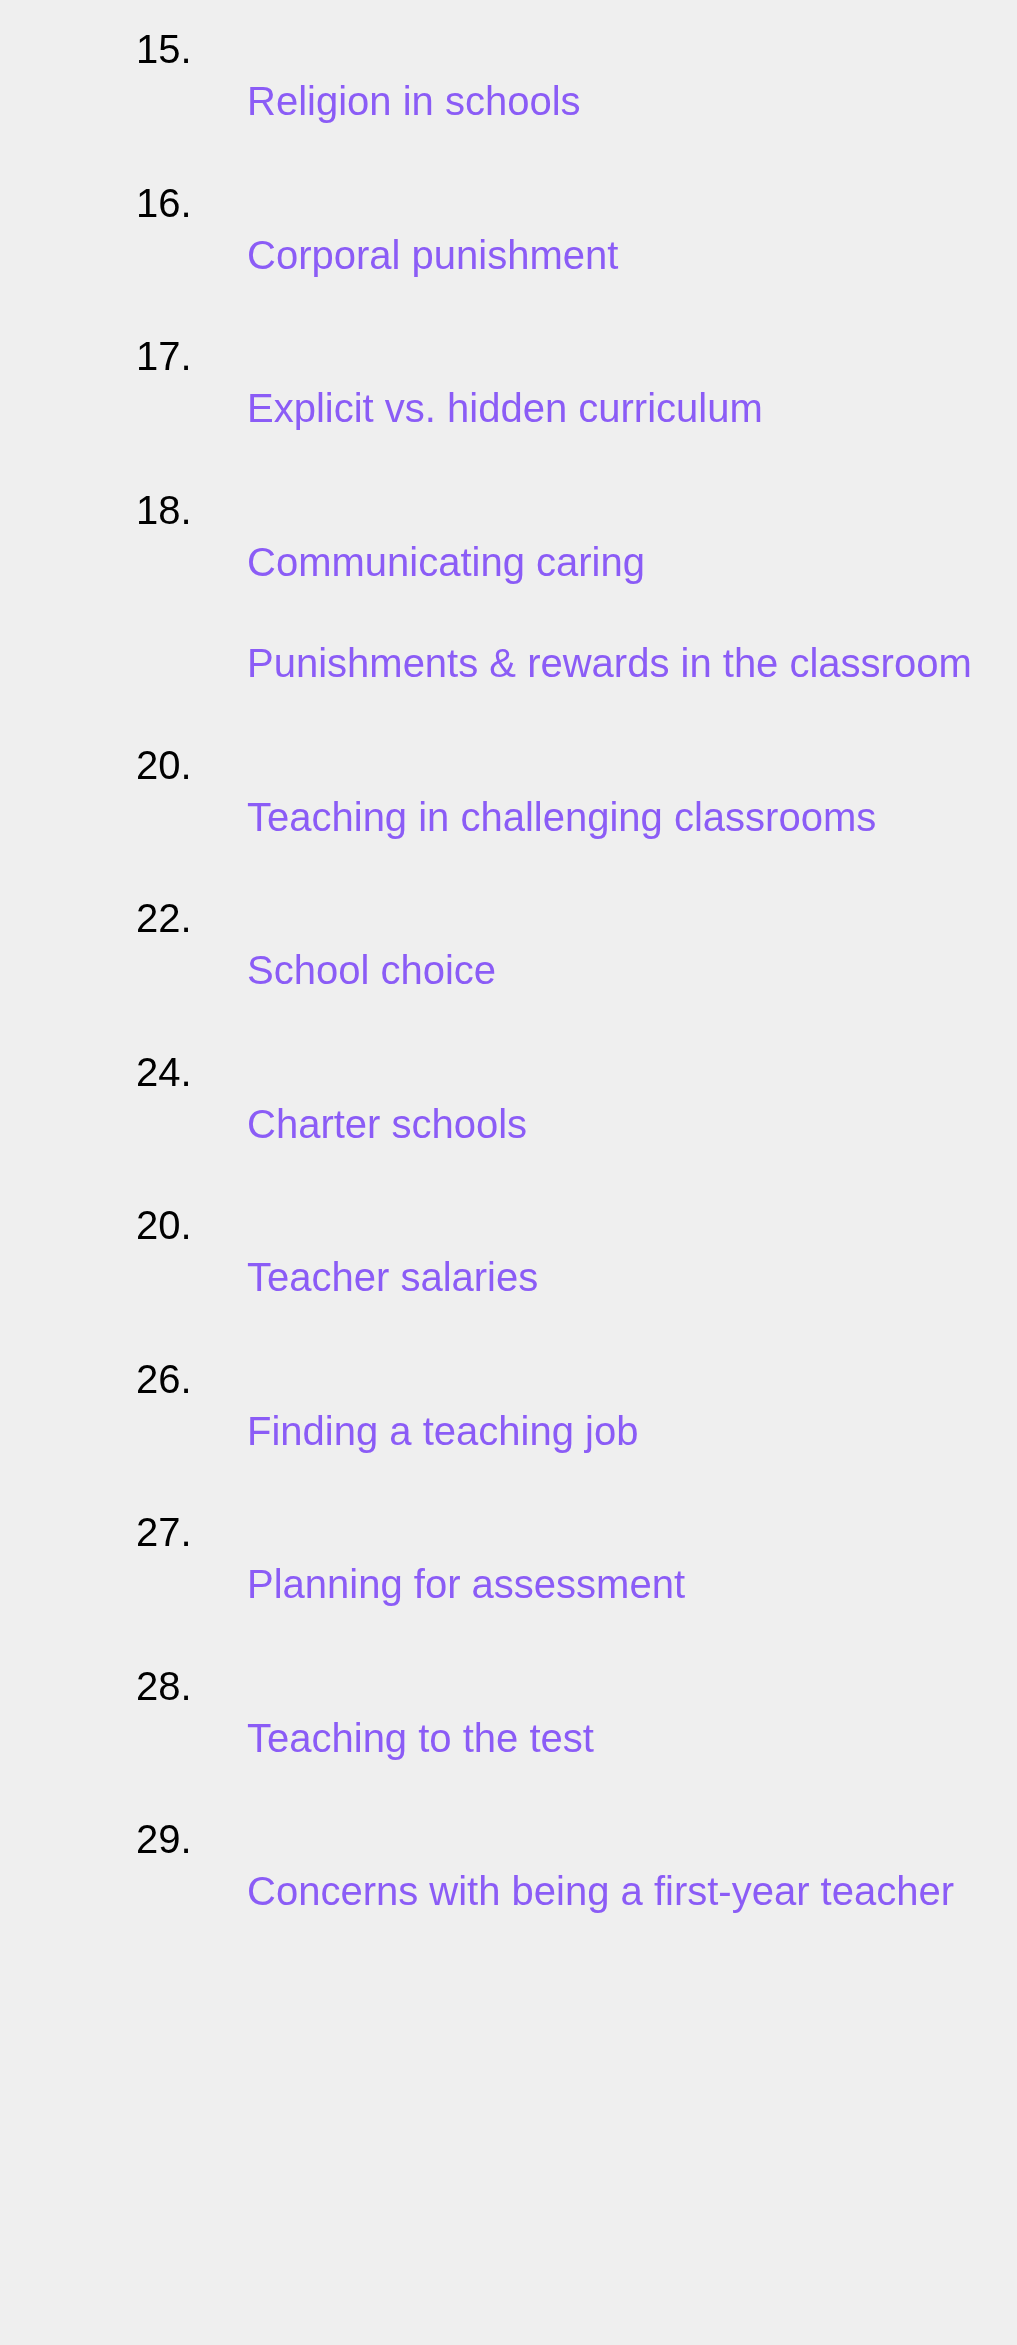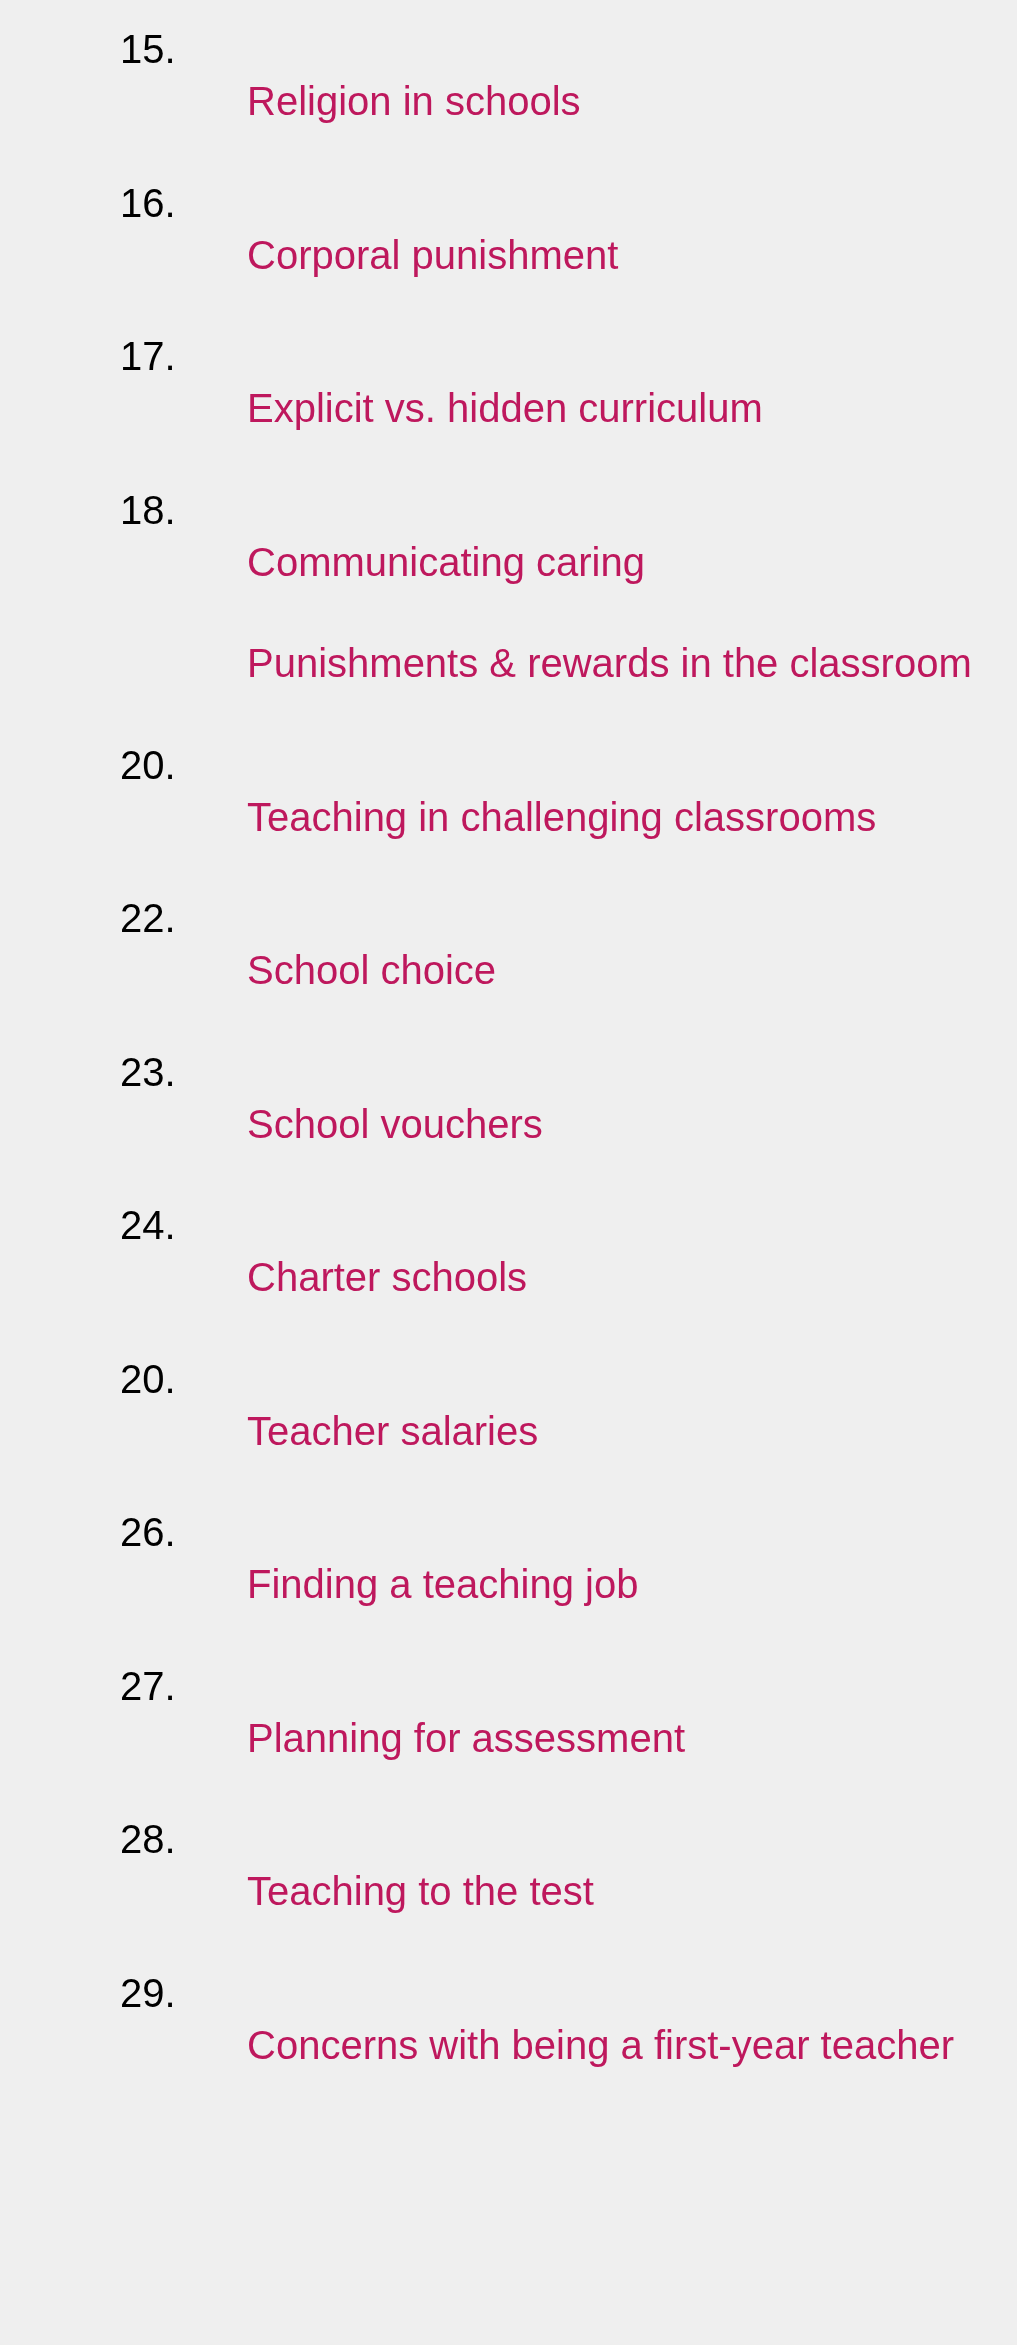--- a/index.html
+++ b/index.html
@@ -21,25 +21,26 @@
   }
   .topic-item {
     margin: 0 0 49.5px 0;
     padding: 0;
     font-size: 40px;
     line-height: 52px;
   }
   .topic-number {
     padding-left: 120px;
     white-space: nowrap;
+    margin-left: 16px;
   }
   .topic-label {
     padding-left: 247px;
     white-space: nowrap;
-    color: #be185d;
+    color: #8b5cf6;
     text-decoration: none;
   }
 </style>
 </head>
 <body>
 
 <ol class="topic-list">
 
   <li class="topic-item">
     <div class="topic-number">15.</div>
@@ -69,24 +70,20 @@
     <div class="topic-number">20.</div>
     <div class="topic-label">Teaching in challenging classrooms</div>
   </li>
 
 
   <li class="topic-item">
     <div class="topic-number">22.</div>
     <div class="topic-label">School choice</div>
   </li>
 
-  <li class="topic-item">
-    <div class="topic-number">23.</div>
-    <div class="topic-label">School vouchers</div>
-  </li>
 
   <li class="topic-item">
     <div class="topic-number">24.</div>
     <div class="topic-label">Charter schools</div>
   </li>
 
   <li class="topic-item">
     <div class="topic-number">20.</div>
     <div class="topic-label">Teacher salaries</div>
   </li>

